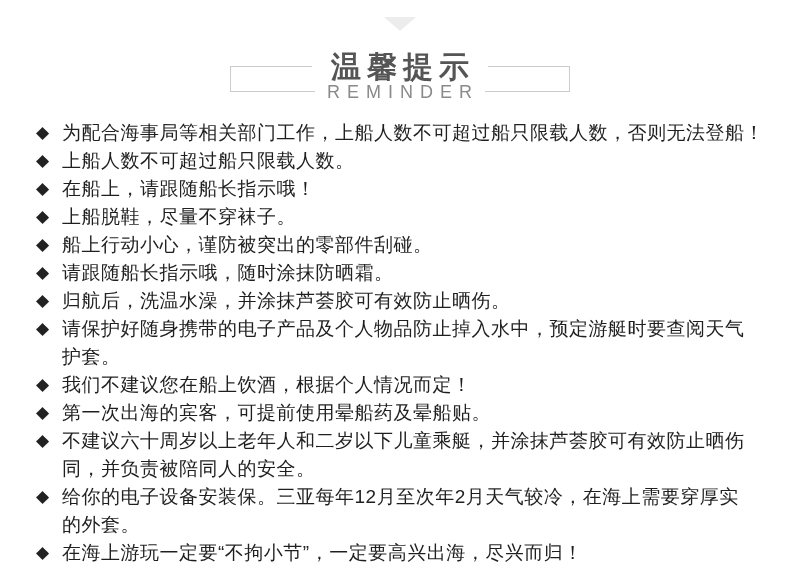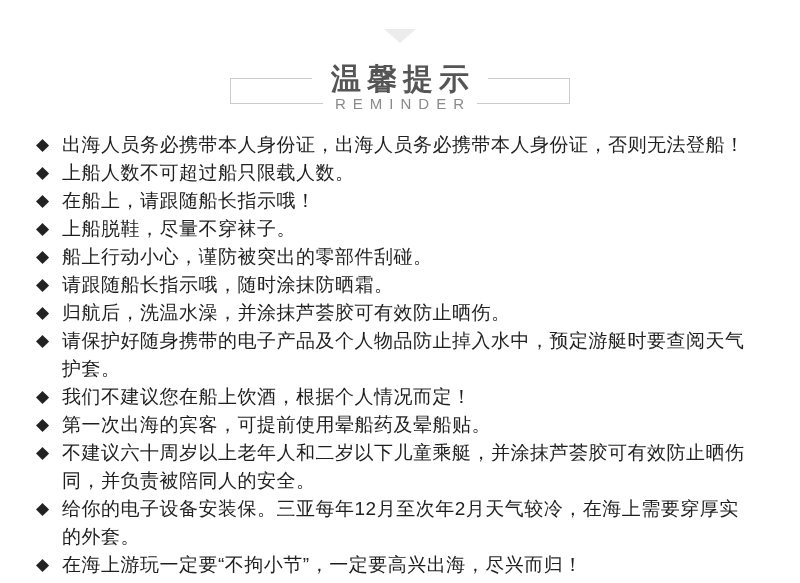--- a/index.html
+++ b/index.html
@@ -6,21 +6,21 @@
   html, body { background: #ffffff; }
   body {
     width: 800px;
     height: 583px;
     font-family: "Liberation Sans", sans-serif;
     overflow: hidden;
   }
   .page {
     width: 800px;
     height: 583px;
-    padding-top: 29px;
+    padding-top: 17px;
     background: #ffffff;
   }
   
   .triangle {
     width: 0;
     height: 0;
     margin: 0 auto;
     border-left: 16px solid transparent;
     border-right: 16px solid transparent;
     border-top: 14px solid #ececec;
@@ -47,21 +47,21 @@
     color: #555555;
     white-space: nowrap;
   }
   .subtitle {
     position: absolute;
     bottom: -9px;
     left: 50%;
     transform: translateX(-50%);
     background: #ffffff;
     padding: 0 6px 0 12px;
-    font-size: 15px;
+    font-size: 18px;
     line-height: 16px;
     font-weight: 400;
     letter-spacing: 7px;
     color: #8a8a8a;
     white-space: nowrap;
   }
   
   .reminder-list {
     list-style: none;
     margin: 27px 30px 0 36px;
@@ -96,21 +96,21 @@
   <div class="triangle"></div>
 
   <div class="header-box">
     <h1 class="title">温馨提示</h1>
     <div class="subtitle">REMINDER</div>
   </div>
 
   <ul class="reminder-list">
       <li class="reminder-item">
         <span class="bullet">◆</span>
-        <span class="item-text">出海人员务必携带本人身份证，出海人员务必携带本人身份证，否则无法登船！</span>
+        <span class="item-text">为配合海事局等相关部门工作，上船人数不可超过船只限载人数，否则无法登船！</span>
       </li>
       <li class="reminder-item">
         <span class="bullet">◆</span>
         <span class="item-text">上船人数不可超过船只限载人数。</span>
       </li>
       <li class="reminder-item">
         <span class="bullet">◆</span>
         <span class="item-text">在船上，请跟随船长指示哦！</span>
       </li>
       <li class="reminder-item">

